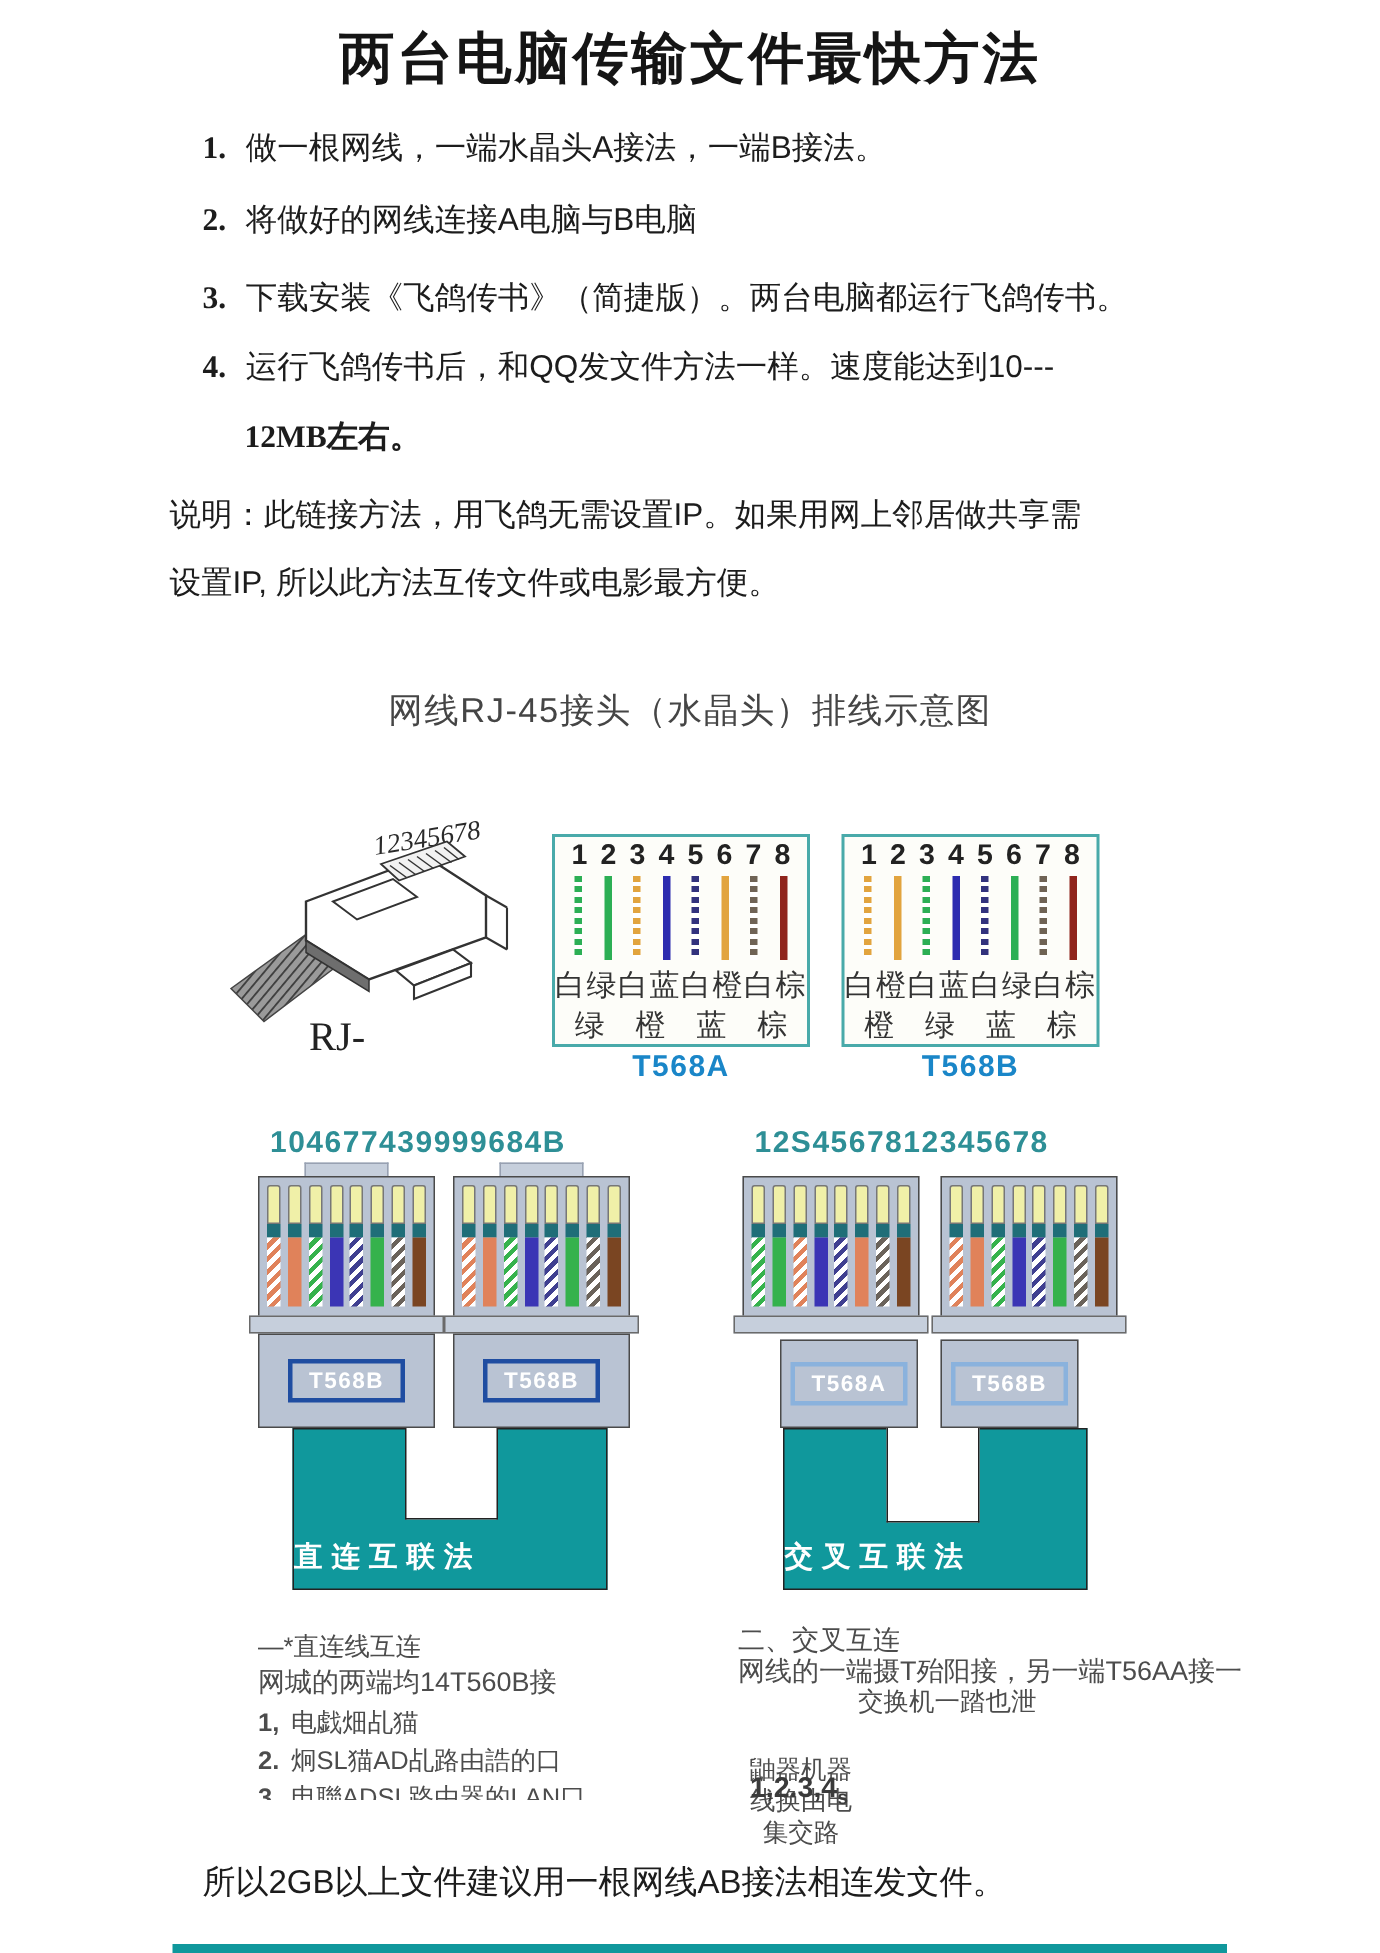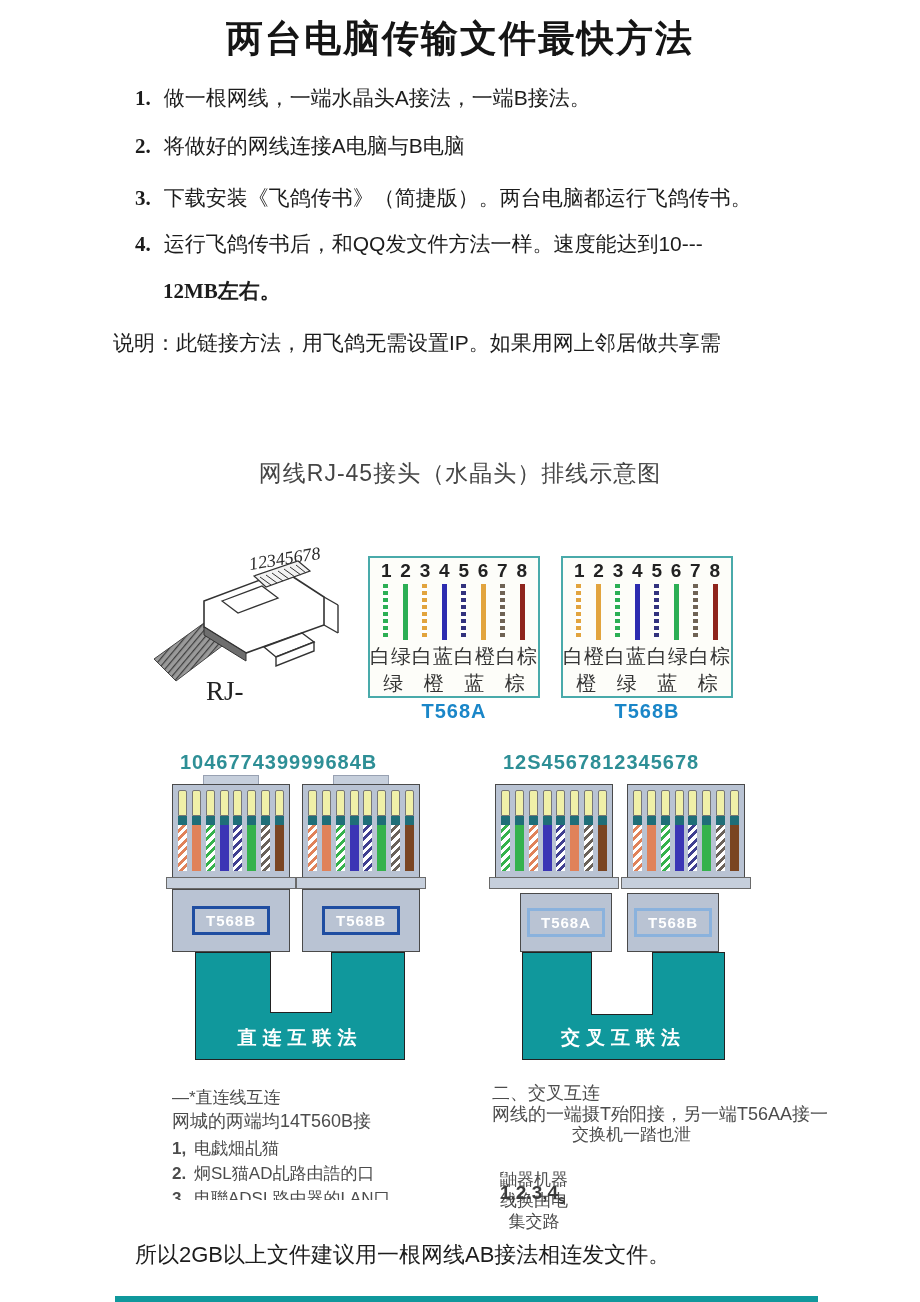--- a/index.html
+++ b/index.html
@@ -52,21 +52,21 @@
   .b1{left:172px;width:118px;} .b2{left:302px;width:118px;}
   .b3{left:520px;width:92px;top:893px;height:59px;} .b4{left:627px;width:92px;top:893px;height:59px;}
   .boot-label{border:3px solid #1f4da1;color:#fff;font-weight:bold;font-size:15px;
               padding:3px 11px;letter-spacing:1px;white-space:nowrap;}
   .boot-light .boot-label{border-color:#8ab2dd;}
   .u-shape{top:952px;height:108px;background:#10989c;border:1px solid #222;box-sizing:border-box;}
   .u-st{left:195px;width:210px;} .u-cr{left:522px;width:203px;}
   .u-notch{position:absolute;top:-1px;width:62px;height:61px;background:#fff;
            border:1px solid #222;border-top:none;box-sizing:border-box;}
   .u-st .u-notch{left:74px;} .u-cr .u-notch{left:68px;height:63px;}
-  .u-caption{position:absolute;left:0;right:0;top:72px;text-align:center;color:#fff;
+  .u-caption{position:absolute;left:0;right:0;top:72px;color:#fff;
              font-size:19px;font-weight:bold;letter-spacing:6px;white-space:nowrap;}
   
   .note{color:#4c4c4c;white-space:nowrap;}
   .nl1{left:172px;top:1086px;font-size:17px;}
   .nl2{left:172px;top:1109px;font-size:18px;}
   .nitem{left:172px;font-size:17px;}
   .ni1{top:1137px;} .ni2{top:1162px;}
   .ni3{top:1187px;height:13px;overflow:hidden;}
   .nitem .num{font-weight:bold;display:inline-block;min-width:22px;}
   .nr1{left:492px;top:1081px;font-size:18px;}
@@ -93,20 +93,21 @@
   </div>
   <div class="abs step s3">
     <span class="step-num">3.</span><span>下载安装《飞鸽传书》（简捷版）。两台电脑都运行飞鸽传书。</span>
   </div>
   <div class="abs step s4">
     <span class="step-num">4.</span><span>运行飞鸽传书后，和QQ发文件方法一样。速度能达到10---</span>
   </div>
   <div class="abs step s4b">12MB左右。</div>
 
   <div class="abs note-line n1">说明：此链接方法，用飞鸽无需设置IP。如果用网上邻居做共享需</div>
+  <div class="abs note-line n2">设置IP, 所以此方法互传文件或电影最方便。</div>
 
   <div class="abs subtitle">网线RJ-45接头（水晶头）排线示意图</div>
 
   <div class="abs rj45">
     <svg width="212" height="140" viewBox="0 0 212 140">
       <defs>
         <pattern id="hatch" width="5" height="5" patternUnits="userSpaceOnUse" patternTransform="rotate(40)">
           <rect width="5" height="5" fill="#9a9a9a"></rect>
           <line x1="0" y1="0" x2="0" y2="5" stroke="#3d3d3d" stroke-width="2.4"></line>
         </pattern>

